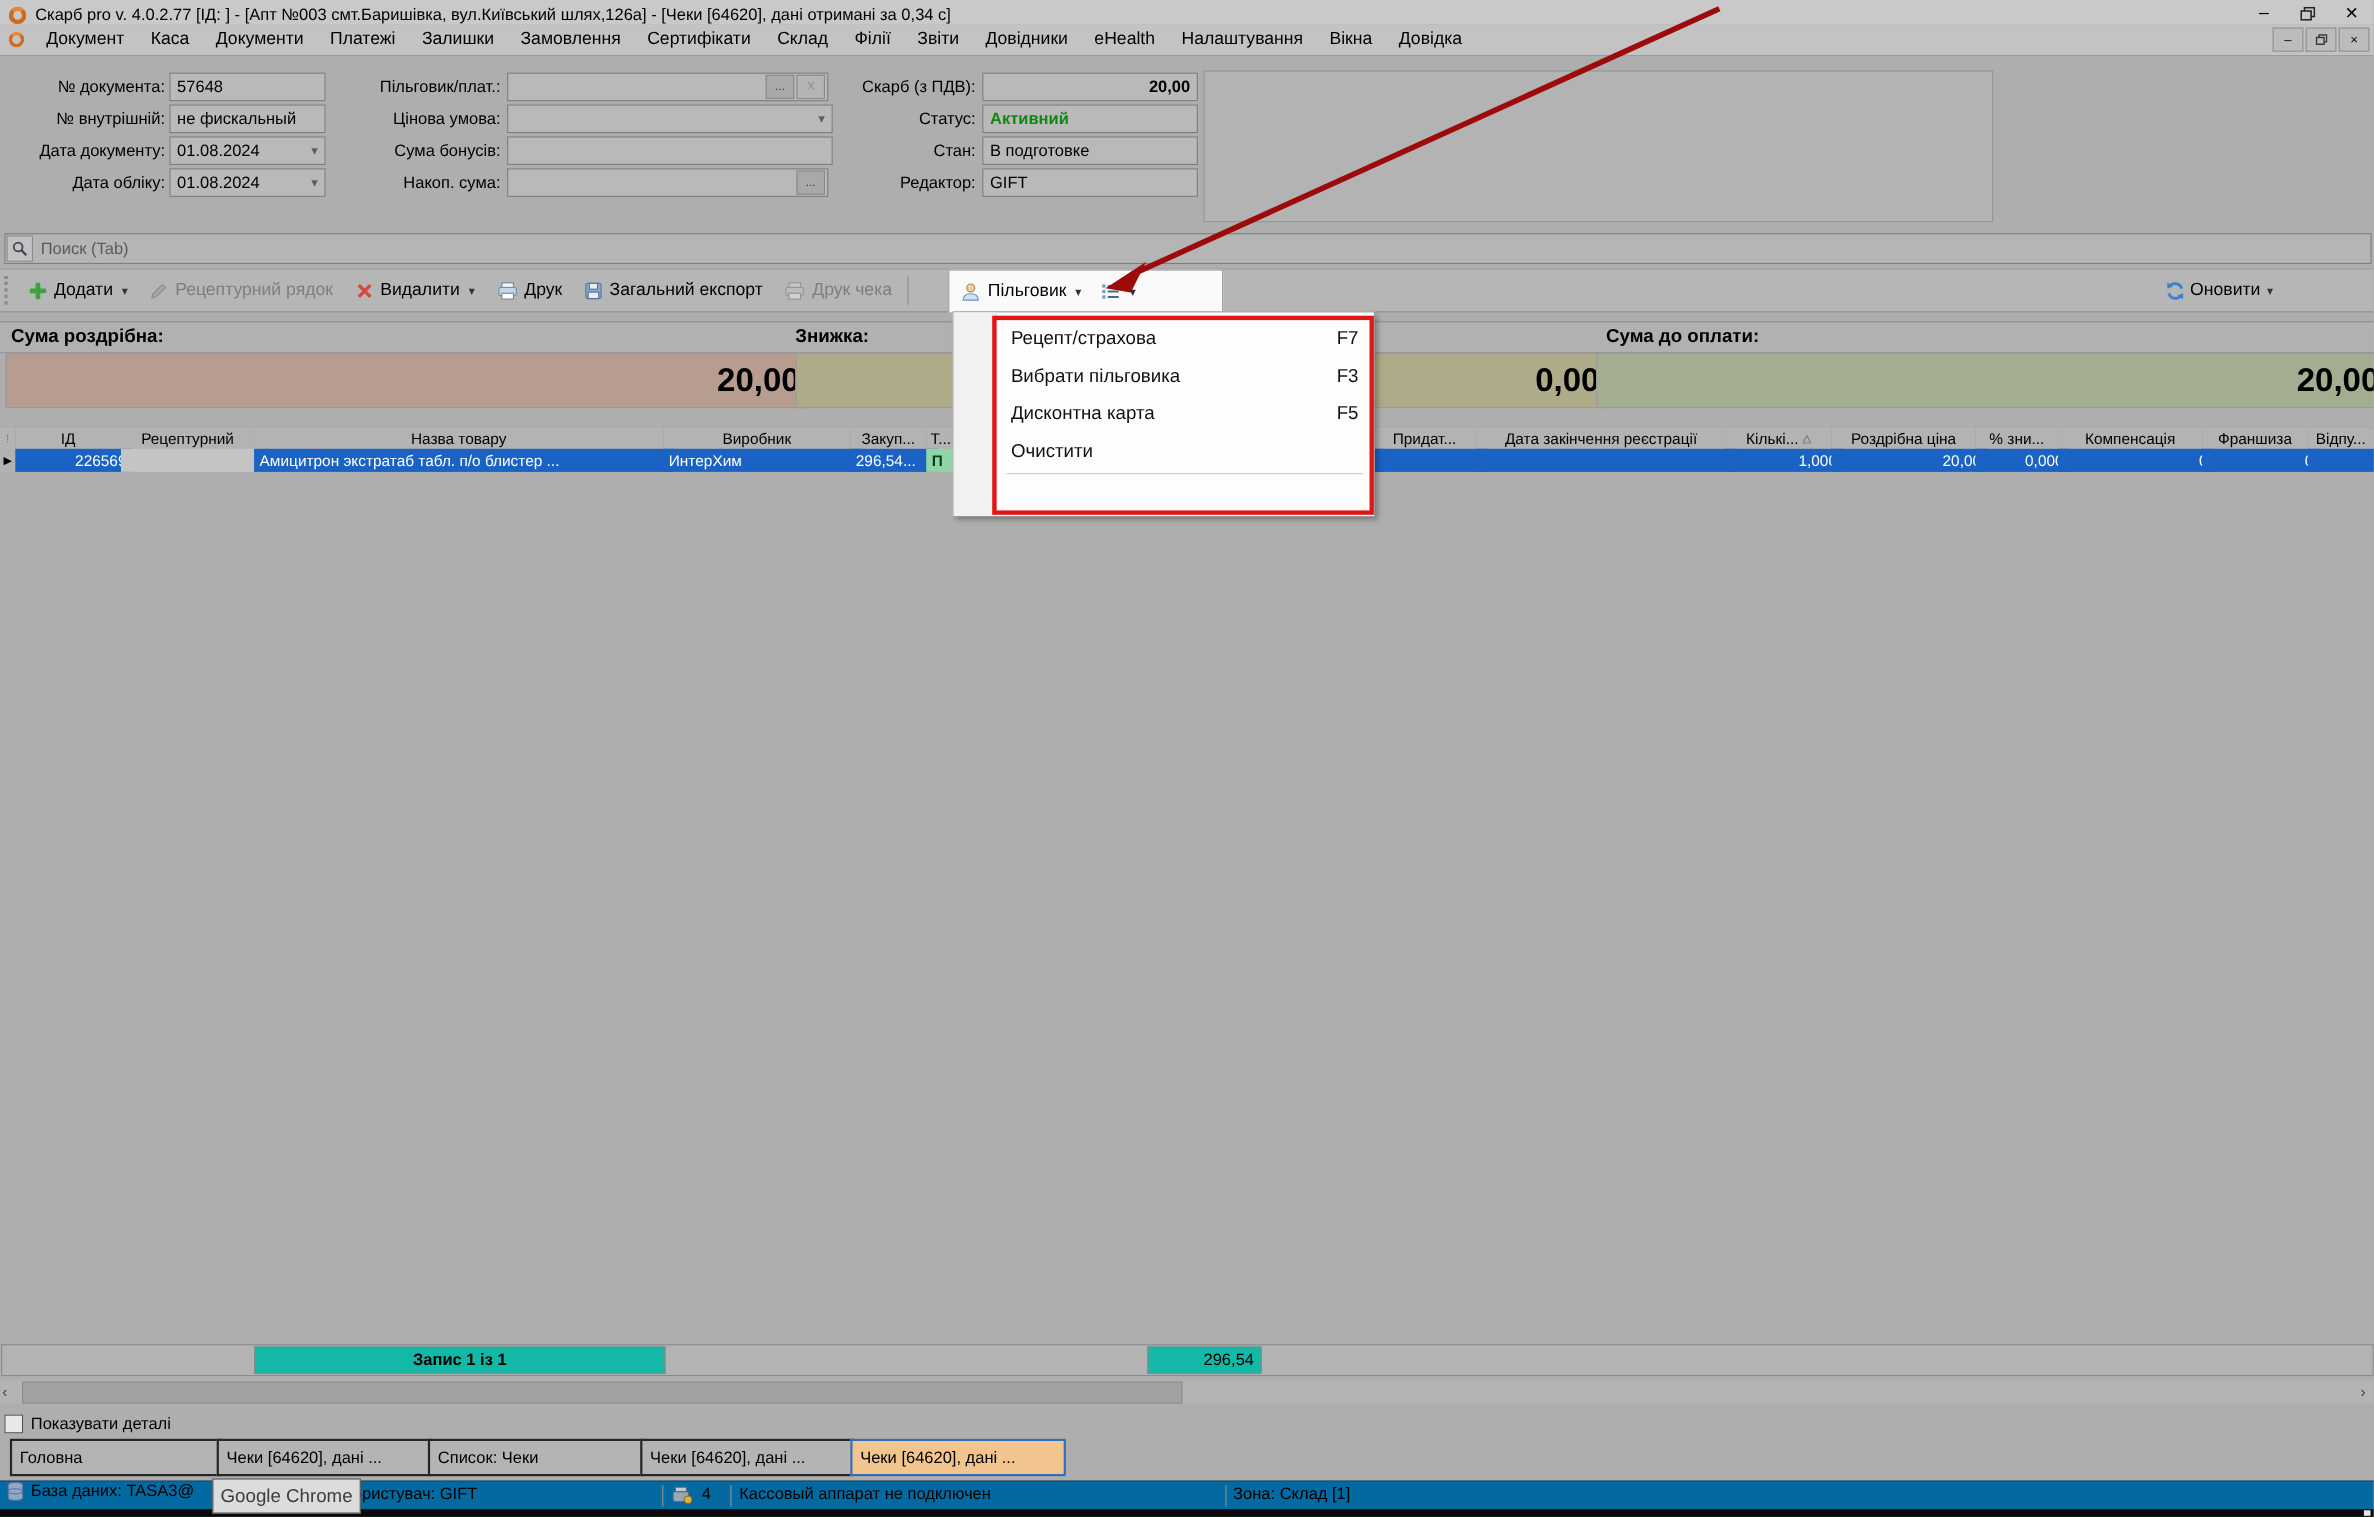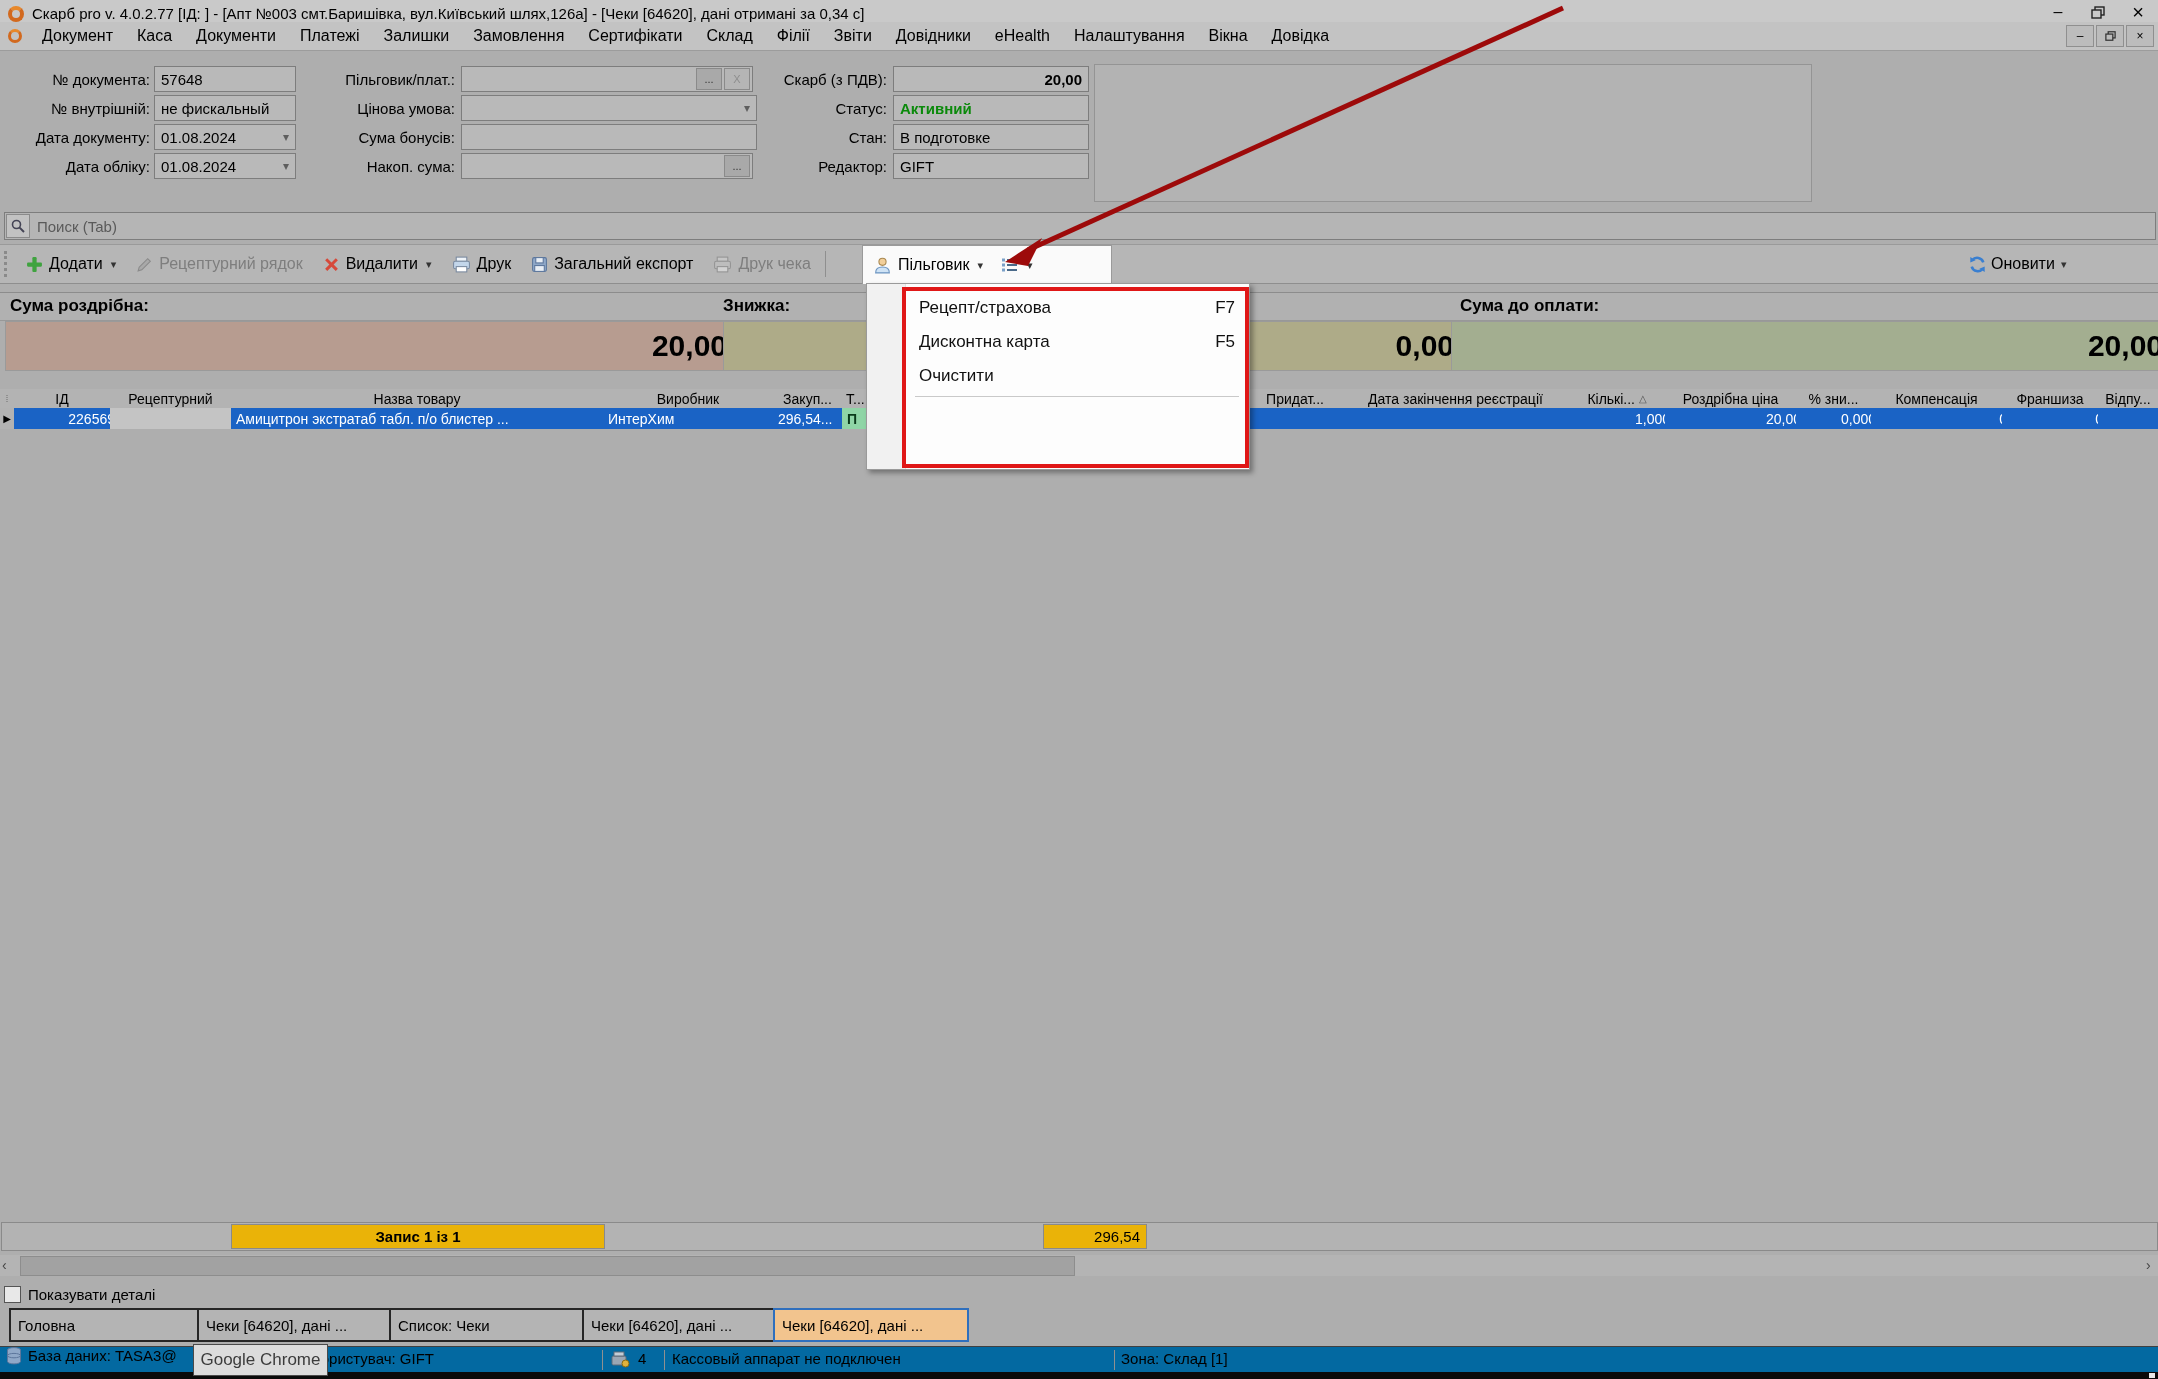--- a/index.html
+++ b/index.html
@@ -35,21 +35,21 @@
   .th{position:absolute;top:0;height:19px;border-right:1px solid #8f8f8f;display:flex;align-items:center;justify-content:center;font-size:14px;overflow:hidden;white-space:nowrap;background:#b3b3b3}
   .td{position:absolute;top:0;height:21px;display:flex;align-items:center;font-size:14px;color:#fff;padding:0 5px;overflow:hidden;white-space:nowrap;border-right:1px dotted #bcd3ee;background:#1a63c5}
   .td.r{justify-content:flex-end}
   
   .menu-panel{background:#fdfdfd;border:1px solid #9a9a9a;box-shadow:3px 3px 5px rgba(0,0,0,.35)}
   .menu-item{height:34px;display:flex;align-items:center;font-size:17px;color:#101010;padding:0 14px 0 52px}
   .menu-item .sc{margin-left:auto;padding-left:30px}
   .menu-sep{height:1px;background:#c9c9c9;margin:3px 10px 3px 48px}
   
   .recbar{background:#b3b3b3;border:1px solid #8a8a8a}
-  .recbox{background:#eab308;border:1px solid #8a8a8a;display:flex;align-items:center;font-size:15px}
+  .recbox{background:#14b8a6;border:1px solid #8a8a8a;display:flex;align-items:center;font-size:15px}
   .scroll{background:#b4b4b4}
   .thumb{background:#a2a2a2;border:1px solid #8d8d8d}
   .tab{border:2px solid #262626;background:#b4b4b4;font-size:15px;display:flex;align-items:center;padding-left:7px;white-space:nowrap;overflow:hidden}
   .tab.active{background:#f2c48e;border:2px solid #2f6fbd}
   .statusbar{left:0;top:1346px;width:2158px;height:26px;background:#0369a1;border-top:1px solid #404040;display:flex;align-items:flex-start;font-size:15px}
   .ssep{width:1px;height:20px;background:#909090;margin:0 8px}
   .chromebox{background:#dcdcdc;border:1px solid #4a4a4a;display:flex;align-items:center;justify-content:center;font-size:17px;color:#3c3c3c}
   .appicon{width:16px;height:16px;border-radius:50%;border:4px solid #d2691e;border-top-color:#e8882a;box-sizing:border-box;margin:0 8px}
   .cell-empty{background:#c4c4c4;border-right:1px dotted #777}
   .green-cell{background:#8fd5a6;color:#0a3a1a;font-weight:bold}
@@ -308,20 +308,24 @@
 </div>
 
 <div class="abs menu-panel" style="left:866px;top:283px;width:382px;height:185px;z-index:41">
   <div style="position:absolute;left:0;top:0;width:38px;height:185px;background:#f1f1f1;border-right:1px solid #e2e2e2"></div>
   <div style="position:relative;padding-top:7px">
     <div class="menu-item">
         <span>Рецепт/страхова</span>
         <span class="sc">F7</span>
       </div>
     <div class="menu-item">
+        <span>Вибрати пільговика</span>
+        <span class="sc">F3</span>
+      </div>
+    <div class="menu-item">
         <span>Дисконтна карта</span>
         <span class="sc">F5</span>
       </div>
     <div class="menu-item">
         <span>Очистити</span>
         <span class="sc"></span>
       </div>
     <div class="menu-sep"></div>
   </div>
 </div>

